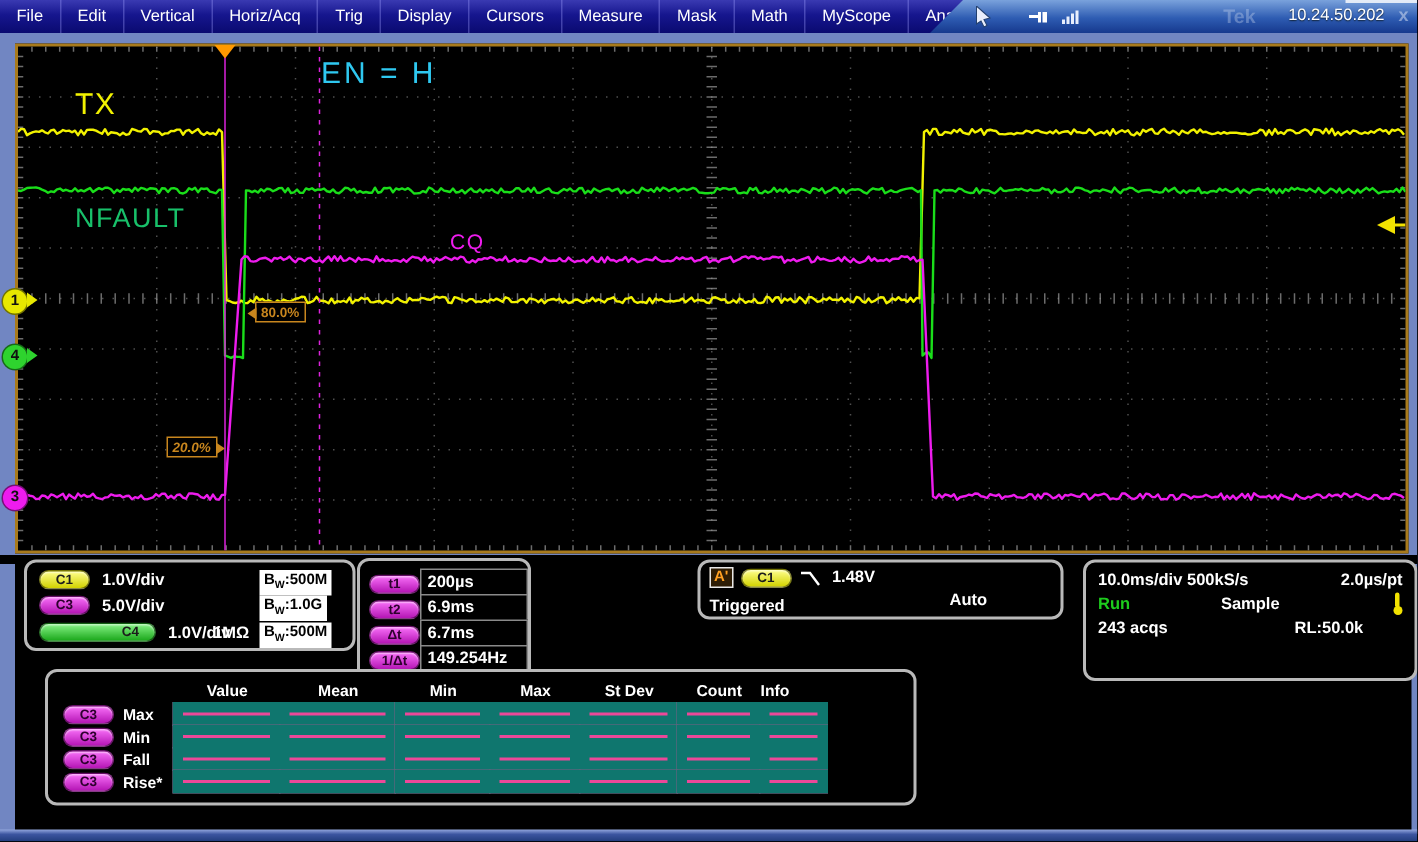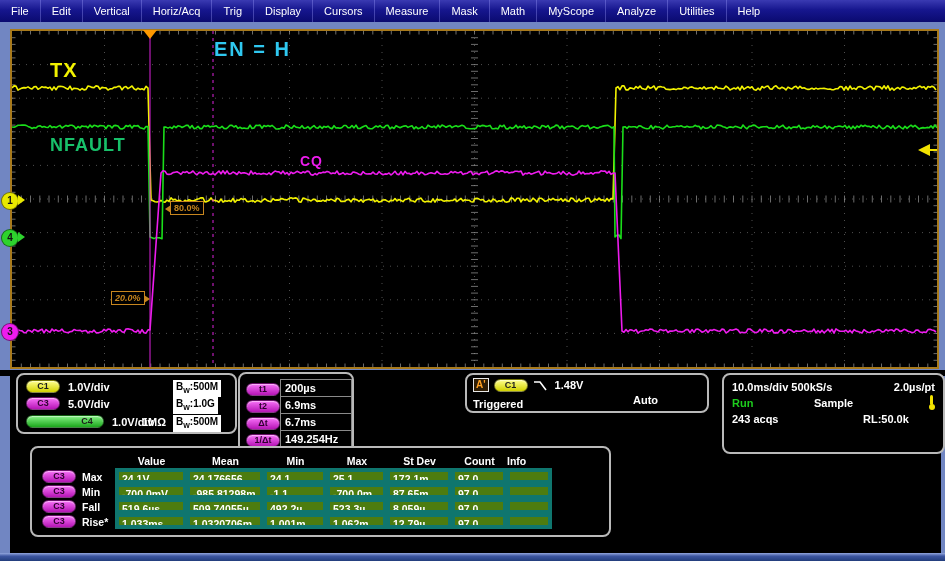--- a/index.html
+++ b/index.html
@@ -26,21 +26,21 @@
   #tek-logo{position:absolute;right:108px;top:3px;font-size:13px;font-weight:bold;color:#cdd9ef;opacity:.35;}
   #ip-address{position:absolute;right:22px;top:4px;font-size:11px;color:#fff;text-shadow:0 1px 1px #123;}
   #close-icon{position:absolute;right:6px;top:3px;font-size:12px;color:#dfe6f5;opacity:.5;font-weight:bold;}
   #win-edge{position:absolute;right:0;top:0;width:48px;height:2px;background:rgba(255,255,255,.8);}
 
   
   #desktop{position:absolute;left:0;top:22px;width:945px;height:354px;background:var(--window-blue,#7186c2);}
   #graticule{position:absolute;left:10px;top:29px;width:925px;height:336px;background:#000;
              border:2px solid var(--graticule-border,#a87a1c);z-index:10;}
   #wave-svg{position:absolute;left:0;top:0;}
-  .trace-label{position:absolute;font-weight:bold;letter-spacing:1px;z-index:12;}
+  .trace-label{position:absolute;font-weight:normal;letter-spacing:1px;z-index:12;}
   #trigger-marker-icon{position:absolute;left:131px;top:-1px;width:0;height:0;z-index:13;
       border-left:7px solid transparent;border-right:7px solid transparent;
       border-top:9px solid #ff9900;}
   .ref-flag{position:absolute;z-index:13;background:#000;border:1px solid var(--ref-orange,#c8861e);
             color:var(--ref-orange,#c8861e);font-size:9px;font-weight:bold;line-height:12px;
             padding:0 3px;white-space:nowrap;}
   .ref-flag .nub{position:absolute;top:3px;width:0;height:0;border-top:4px solid transparent;
                  border-bottom:4px solid transparent;}
   #ref-flag-80 .nub{left:-6px;border-right:6px solid var(--ref-orange,#c8861e);}
   #ref-flag-20 .nub{right:-6px;border-left:6px solid var(--ref-orange,#c8861e);}
@@ -85,21 +85,21 @@
   .hz-row{position:absolute;left:8px;width:203px;height:13px;}
   .hz-left{position:absolute;left:0;}
   .hz-right{position:absolute;right:0;}
   .hz-center{position:absolute;left:0;right:0;}
 
   #panel-measurements{left:30px;top:446px;width:530px;height:87px;padding-left:47px;}
   #meas-grid{position:absolute;left:6px;top:6px;display:grid;
              grid-template-columns:78px 71px 77px 63px 60px 65px 55px 45px;
              grid-auto-rows:15px;}
   .mh{color:#fff;font-size:10.5px;font-weight:bold;text-align:center;line-height:15px;}
-  .mc{border:4px solid #0f766e;margin-top:-1px;margin-left:-1px;color:#fff;background:#4d7c0f;
+  .mc{border:7px solid #0f766e;margin-top:-1px;margin-left:-1px;color:#fff;background:#ec4899;
       font-size:10.5px;font-weight:bold;line-height:14px;padding-left:3px;white-space:nowrap;overflow:hidden;}
   .ml{display:flex;align-items:center;gap:6px;color:#fff;font-size:10.5px;font-weight:bold;padding-left:4px;}
 
   #thermometer-icon{position:absolute;right:0;top:-2px;width:8px;height:16px;}
   #thermometer-icon .stem{position:absolute;left:3px;top:0;width:3px;height:10px;background:#f2e200;border-radius:2px;}
   #thermometer-icon .bulb{position:absolute;left:1.5px;top:9px;width:6px;height:6px;background:#f2e200;border-radius:50%;}
 </style>
 </head>
 <body>
 
@@ -113,20 +113,42 @@
     <div class="menu-item">Trig</div>
     <div class="menu-item">Display</div>
     <div class="menu-item">Cursors</div>
     <div class="menu-item">Measure</div>
     <div class="menu-item">Mask</div>
     <div class="menu-item">Math</div>
     <div class="menu-item">MyScope</div>
     <div class="menu-item">Analyze</div>
     <div class="menu-item">Utilities</div>
     <div class="menu-item" style="border-right:none">Help</div>
+    <div id="menubar-right">
+        <div class="inner">
+      <svg id="pointer-icon" width="12" height="15">
+        <polygon points="1,0 10,8 6,9 8,13 6,14 4,10 1,12" fill="#e9eefc" stroke="#23406f" stroke-width="0.7"></polygon>
+      </svg>
+      <div id="pin-icon">
+            <span class="head"></span>
+            <span class="body"></span>
+            <span class="tip"></span>
+          </div>
+      <div id="signal-bars-icon">
+        <span style="height:3px"></span>
+            <span style="height:5px"></span>
+            <span style="height:7px"></span>
+            <span style="height:9px"></span>
+      </div>
+      <span id="tek-logo">Tek</span>
+      <span id="ip-address">10.24.50.202</span>
+      <span id="close-icon">x</span>
+      <span id="win-edge"></span>
+    </div>
+      </div>
   </div>
 
   <div id="desktop"></div>
 
   <div id="graticule">
     <svg id="wave-svg" width="925" height="336" viewBox="0 0 925 336">
         <line x1="92.5" y1="0" x2="92.5" y2="336" stroke="#4f4f4f" stroke-width="1" stroke-dasharray="1 6"></line>
         <line x1="185" y1="0" x2="185" y2="336" stroke="#4f4f4f" stroke-width="1" stroke-dasharray="1 6"></line>
         <line x1="277.5" y1="0" x2="277.5" y2="336" stroke="#4f4f4f" stroke-width="1" stroke-dasharray="1 6"></line>
         <line x1="370" y1="0" x2="370" y2="336" stroke="#4f4f4f" stroke-width="1" stroke-dasharray="1 6"></line>

